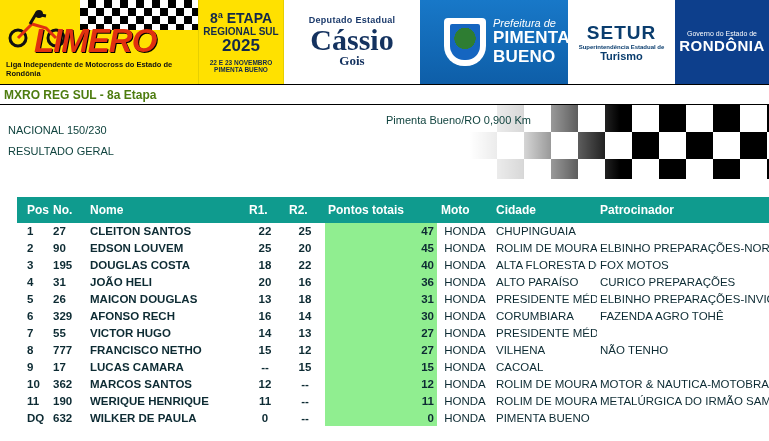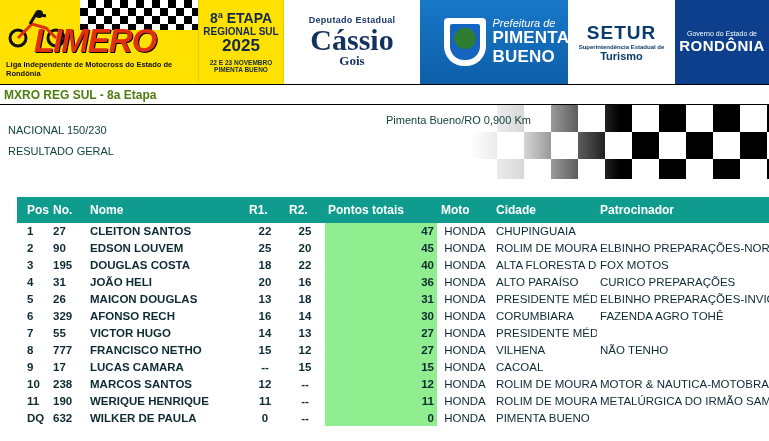--- a/index.html
+++ b/index.html
@@ -154,21 +154,21 @@
     font-weight: bold;
     font-family: "Liberation Serif", serif;
     margin-top: -2px;
   }
 
   
   .pref {
     width: 148px;
     background: linear-gradient(180deg, #1878c8 0%, #0e5ea8 100%);
     color: #fff;
-    justify-content: center;
+    justify-content: flex-start;
     padding-left: 24px;
     box-sizing: border-box;
   }
   .pref .crest {
     width: 42px; height: 48px;
     background: #fff;
     border-radius: 4px 4px 20px 20px;
     position: relative;
     flex: none;
     overflow: hidden;
@@ -493,21 +493,21 @@
             <td class="c-nome">LUCAS CAMARA</td>
             <td class="c-r1">--</td>
             <td class="c-r2">15</td>
             <td class="c-pts">15</td>
             <td class="c-moto">HONDA</td>
             <td class="c-cid">CACOAL</td>
             <td class="c-patr"></td>
           </tr>
           <tr>
             <td class="c-pos">10</td>
-            <td class="c-no">238</td>
+            <td class="c-no">362</td>
             <td class="c-nome">MARCOS SANTOS</td>
             <td class="c-r1">12</td>
             <td class="c-r2">--</td>
             <td class="c-pts">12</td>
             <td class="c-moto">HONDA</td>
             <td class="c-cid">ROLIM DE MOURA</td>
             <td class="c-patr">MOTOR &amp; NAUTICA-MOTOBRAS</td>
           </tr>
           <tr>
             <td class="c-pos">11</td>

